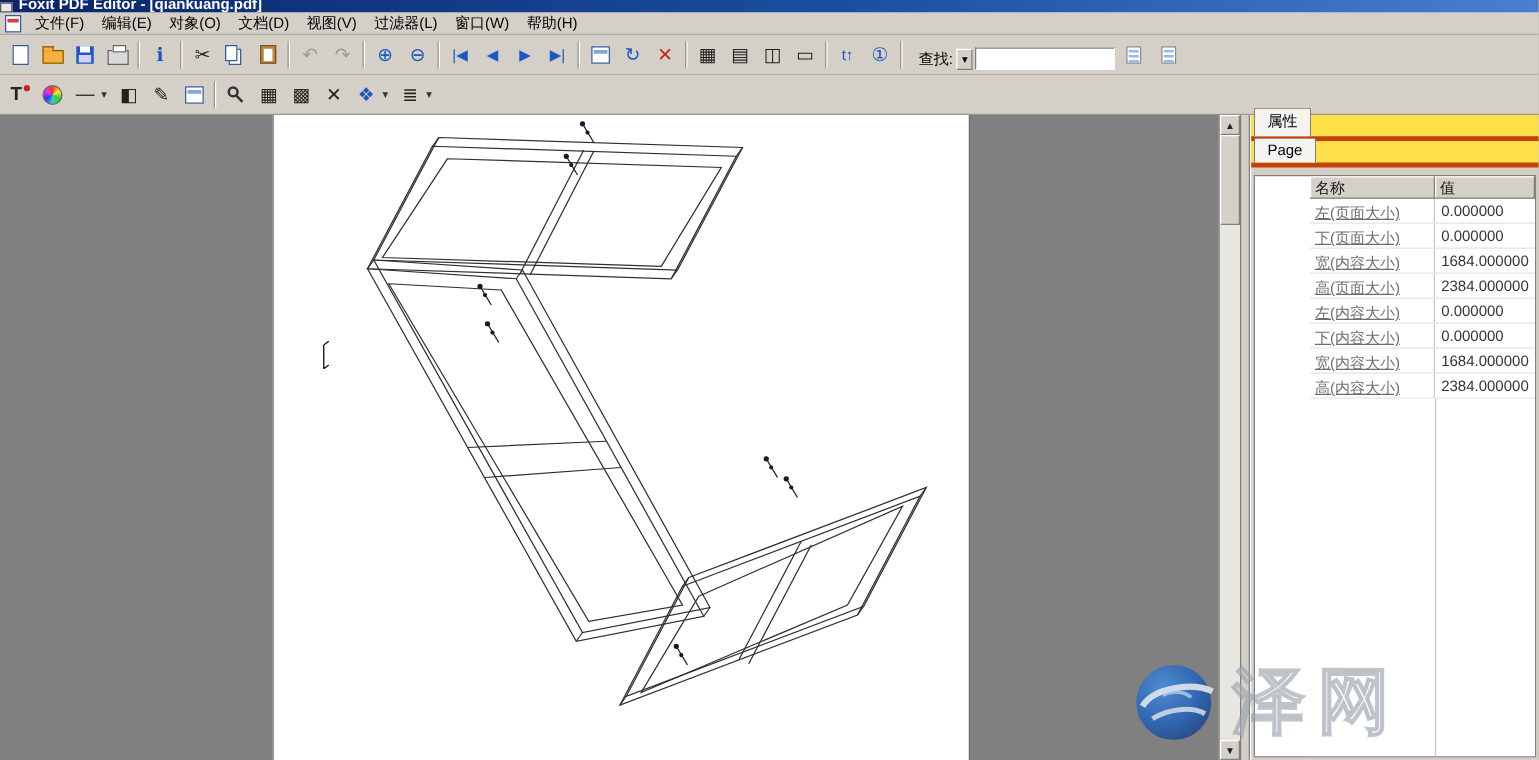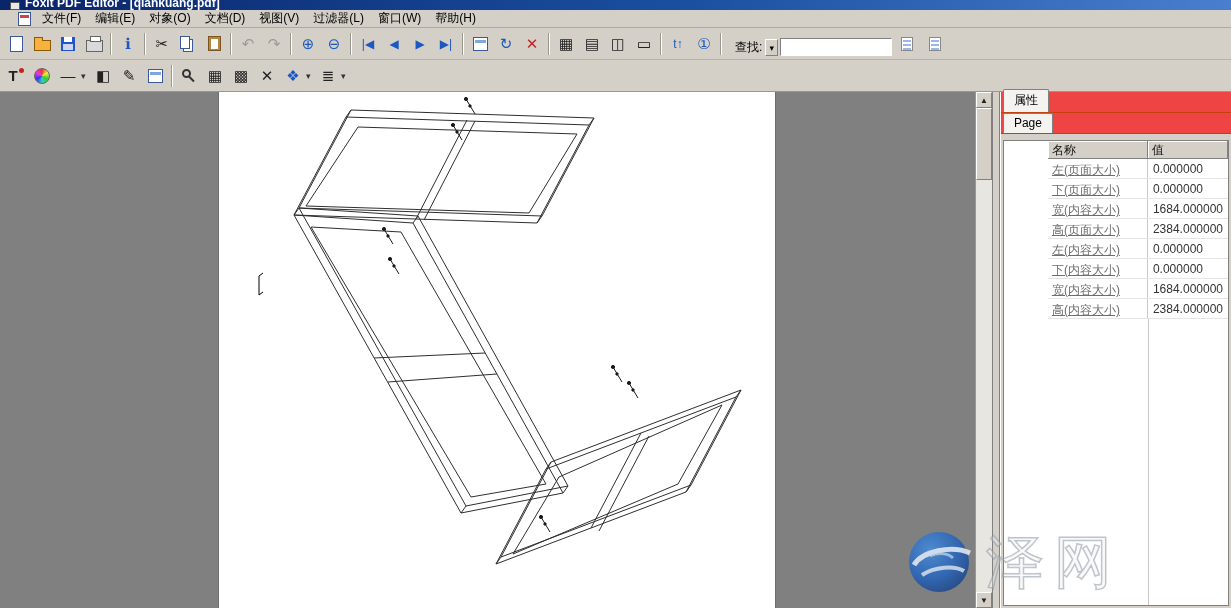--- a/index.html
+++ b/index.html
@@ -7,28 +7,28 @@
   body {
     font-family: "Liberation Sans", "DejaVu Sans", sans-serif;
     font-size: 12px;
     background:#d4d0c8;
     position:relative;
   }
   .titlebar {
     height:10px; overflow:hidden;
     background:linear-gradient(90deg,#0a246a,#1a4fa0 55%,#4a7fd0);
     color:#fff; font-weight:bold; font-size:12px;
-    display:flex; align-items:flex-end; padding-left:10px; gap:5px;
+    display:flex; align-items:flex-end; padding-left:0; gap:5px;
   }
   .titlebar-icon{ width:10px; height:8px; background:#e8e8e8; border:1px solid #555; flex:0 0 auto;}
   .titlebar-text{ white-space:nowrap; line-height:13px; }
 
   .menubar{
     height:18px; background:#d4d0c8; display:flex; align-items:center;
-    border-bottom:1px solid #aaa; padding-left:16px;
+    border-bottom:1px solid #aaa; padding-left:2px;
   }
   .menu-docicon{ width:13px; height:14px; background:#fff; border:1px solid #3b5998; margin:0 4px 0 2px; position:relative;}
   .menu-docicon::before{ content:""; position:absolute; left:1px; top:2px; right:1px; height:3px; background:#c44;}
   .menu-item{ padding:1px 7px; cursor:default; }
 
   .toolbar{ display:flex; align-items:center; background:#d4d0c8; padding:2px 3px; }
   .toolbar1{ height:32px; border-bottom:1px solid #b5b2aa; }
   .toolbar2{ height:32px; border-bottom:1px solid #9a978f; }
   .tbtn{
     width:26px; height:25px; display:flex; align-items:center; justify-content:center;
@@ -72,35 +72,35 @@
   .page{ position:absolute; left:218px; top:0; width:558px; height:516px; background:#fff; border-left:1px solid #6e6e6e; border-right:1px solid #6e6e6e; }
   .drawing{ position:absolute; inset:0; }
 
   .vscroll{ flex:0 0 17px; background:#e8e6e0; display:flex; flex-direction:column; border-left:1px solid #9a978f;}
   .sbtn{ height:16px; background:#d4d0c8; border:1px solid; border-color:#fff #808080 #808080 #fff; font-size:8px; display:flex; align-items:center; justify-content:center; color:#222;}
   .strack{ flex:1 1 auto; position:relative; }
   .sthumb{ position:absolute; top:0; left:0; right:0; height:72px; background:#d4d0c8; border:1px solid; border-color:#fff #808080 #808080 #fff;}
   .splitter{ flex:0 0 8px; background:#d4d0c8; border-left:1px solid #808080; border-right:1px solid #808080;}
 
   .panel{ flex:0 0 209px; background:#d4d0c8; display:flex; flex-direction:column; border-left:1px solid #fff;}
-  .tabstrip{ height:21px; display:flex; align-items:flex-end; padding-left:2px; border-bottom:1px solid #c2410c; background:#ef4444;}
+  .tabstrip{ height:21px; display:flex; align-items:flex-end; padding-left:2px; border-bottom:4px solid #c2410c; background:#fde047;}
   .tab{ background:#f4f3f0; border:1px solid #808080; border-bottom:none; padding:2px 10px 3px; font-size:12px; border-radius:2px 2px 0 0;}
   .prop-grid{ flex:1 1 auto; display:flex; flex-direction:column; background:#fff; border:1px solid #808080; margin:2px; margin-top:6px; overflow:hidden;padding-left:44px;}
   .prop-head{ display:flex; height:18px; flex:0 0 auto;}
   .ph-cell{ background:#d4d0c8; border-right:1px solid #808080; border-bottom:1px solid #808080; box-shadow:inset 1px 1px 0 #fff; padding:1px 4px; font-size:12px; color:#111;}
   .ph-name{ width:100px; flex:0 0 auto;}
   .ph-value{ flex:1 1 auto;}
   .prow{ display:flex; height:20px; flex:0 0 auto; border-bottom:1px solid #e4e4e4;}
   .pname{ width:100px; flex:0 0 auto; color:#6e6e6e; padding:3px 4px 0; border-right:1px solid #c8c8c8; overflow:hidden; white-space:nowrap;text-decoration:underline;}
   .pval{ flex:1 1 auto; color:#333; padding:3px 5px 0; overflow:hidden; white-space:nowrap;}
   .prop-rest{ flex:1 1 auto; position:relative; background:#fff;}
   .prop-rest::before{ content:""; position:absolute; left:100px; top:0; bottom:0; border-left:1px solid #c8c8c8;}
 
   .watermark{ position:absolute; left:900px; top:518px; width:300px; height:88px; z-index:40; pointer-events:none; display:flex; align-items:center; gap:8px; opacity:.9;}
-  .wm-text{ font-size:58px; font-weight:normal; letter-spacing:10px; color:rgba(235,235,235,0.35); -webkit-text-stroke:1.5px rgba(140,150,160,0.6); line-height:1;}
+  .wm-text{ font-size:58px; font-weight:bold; letter-spacing:10px; color:rgba(235,235,235,0.35); -webkit-text-stroke:1.5px rgba(140,150,160,0.6); line-height:1;}
 </style>
 </head>
 <body>
 
 <div class="titlebar">
   <span class="titlebar-icon"></span>
   <span class="titlebar-text">Foxit PDF Editor - [qiankuang.pdf]</span>
 </div>
 
 <div class="menubar">

